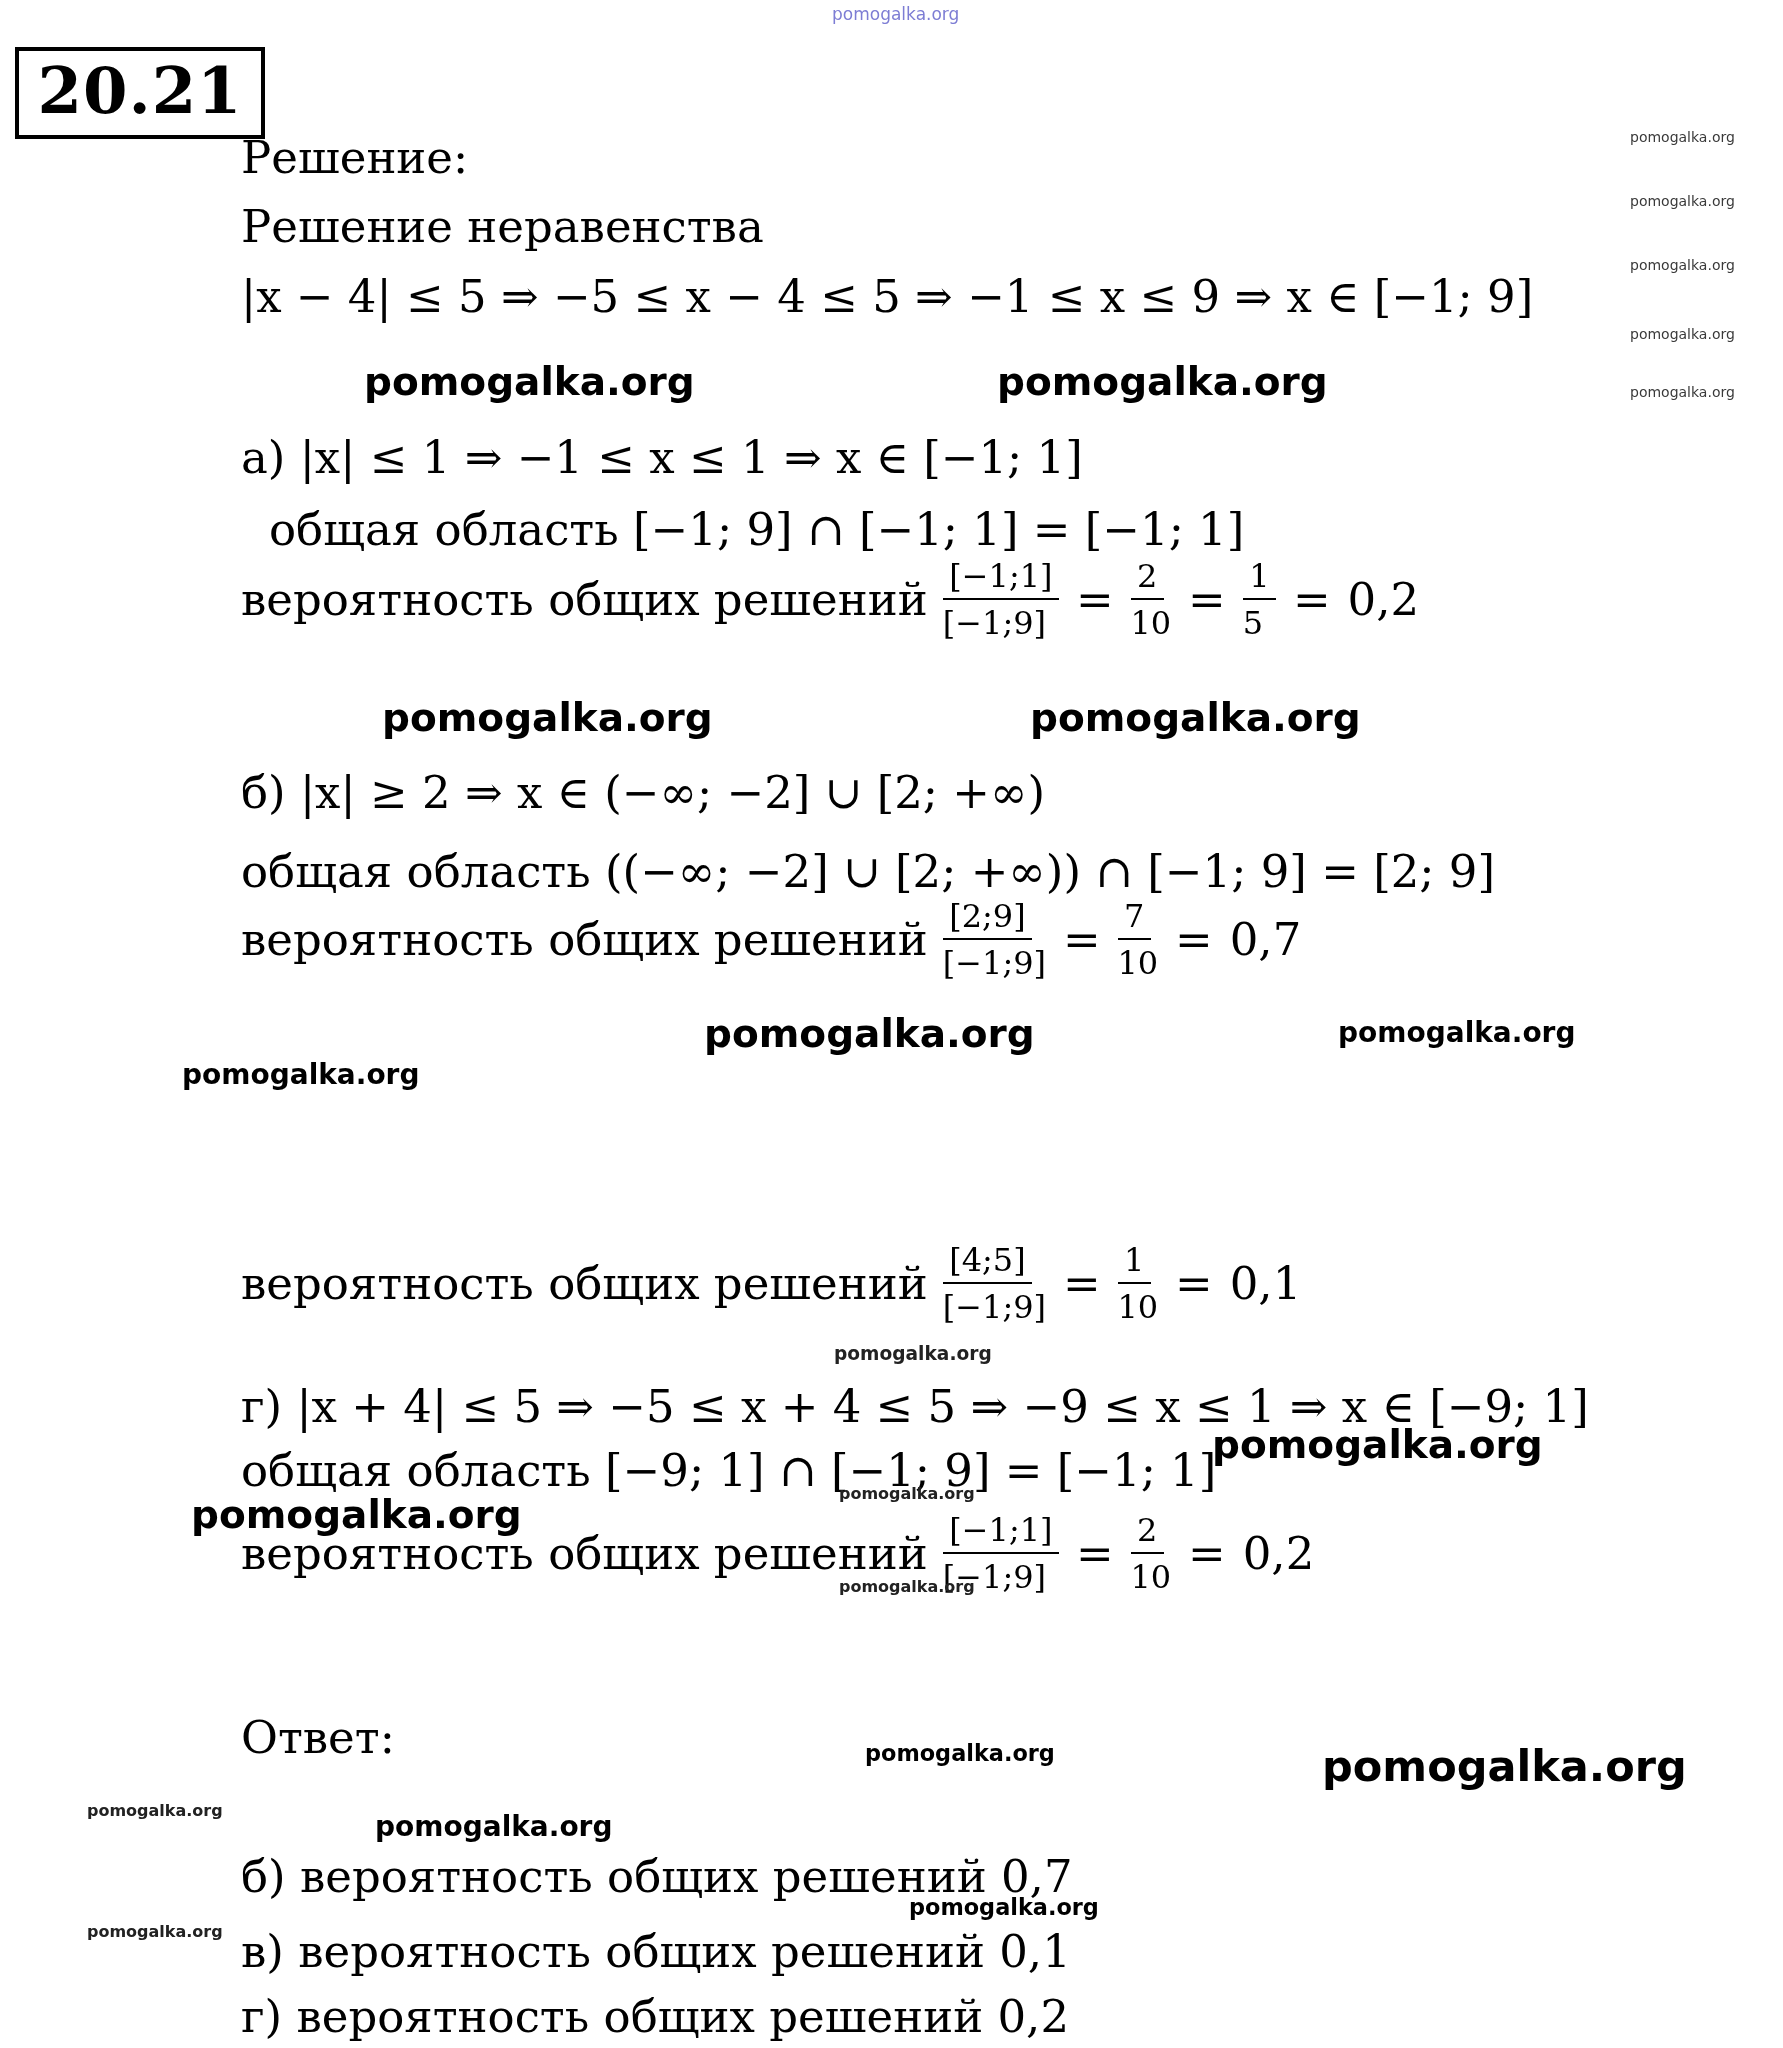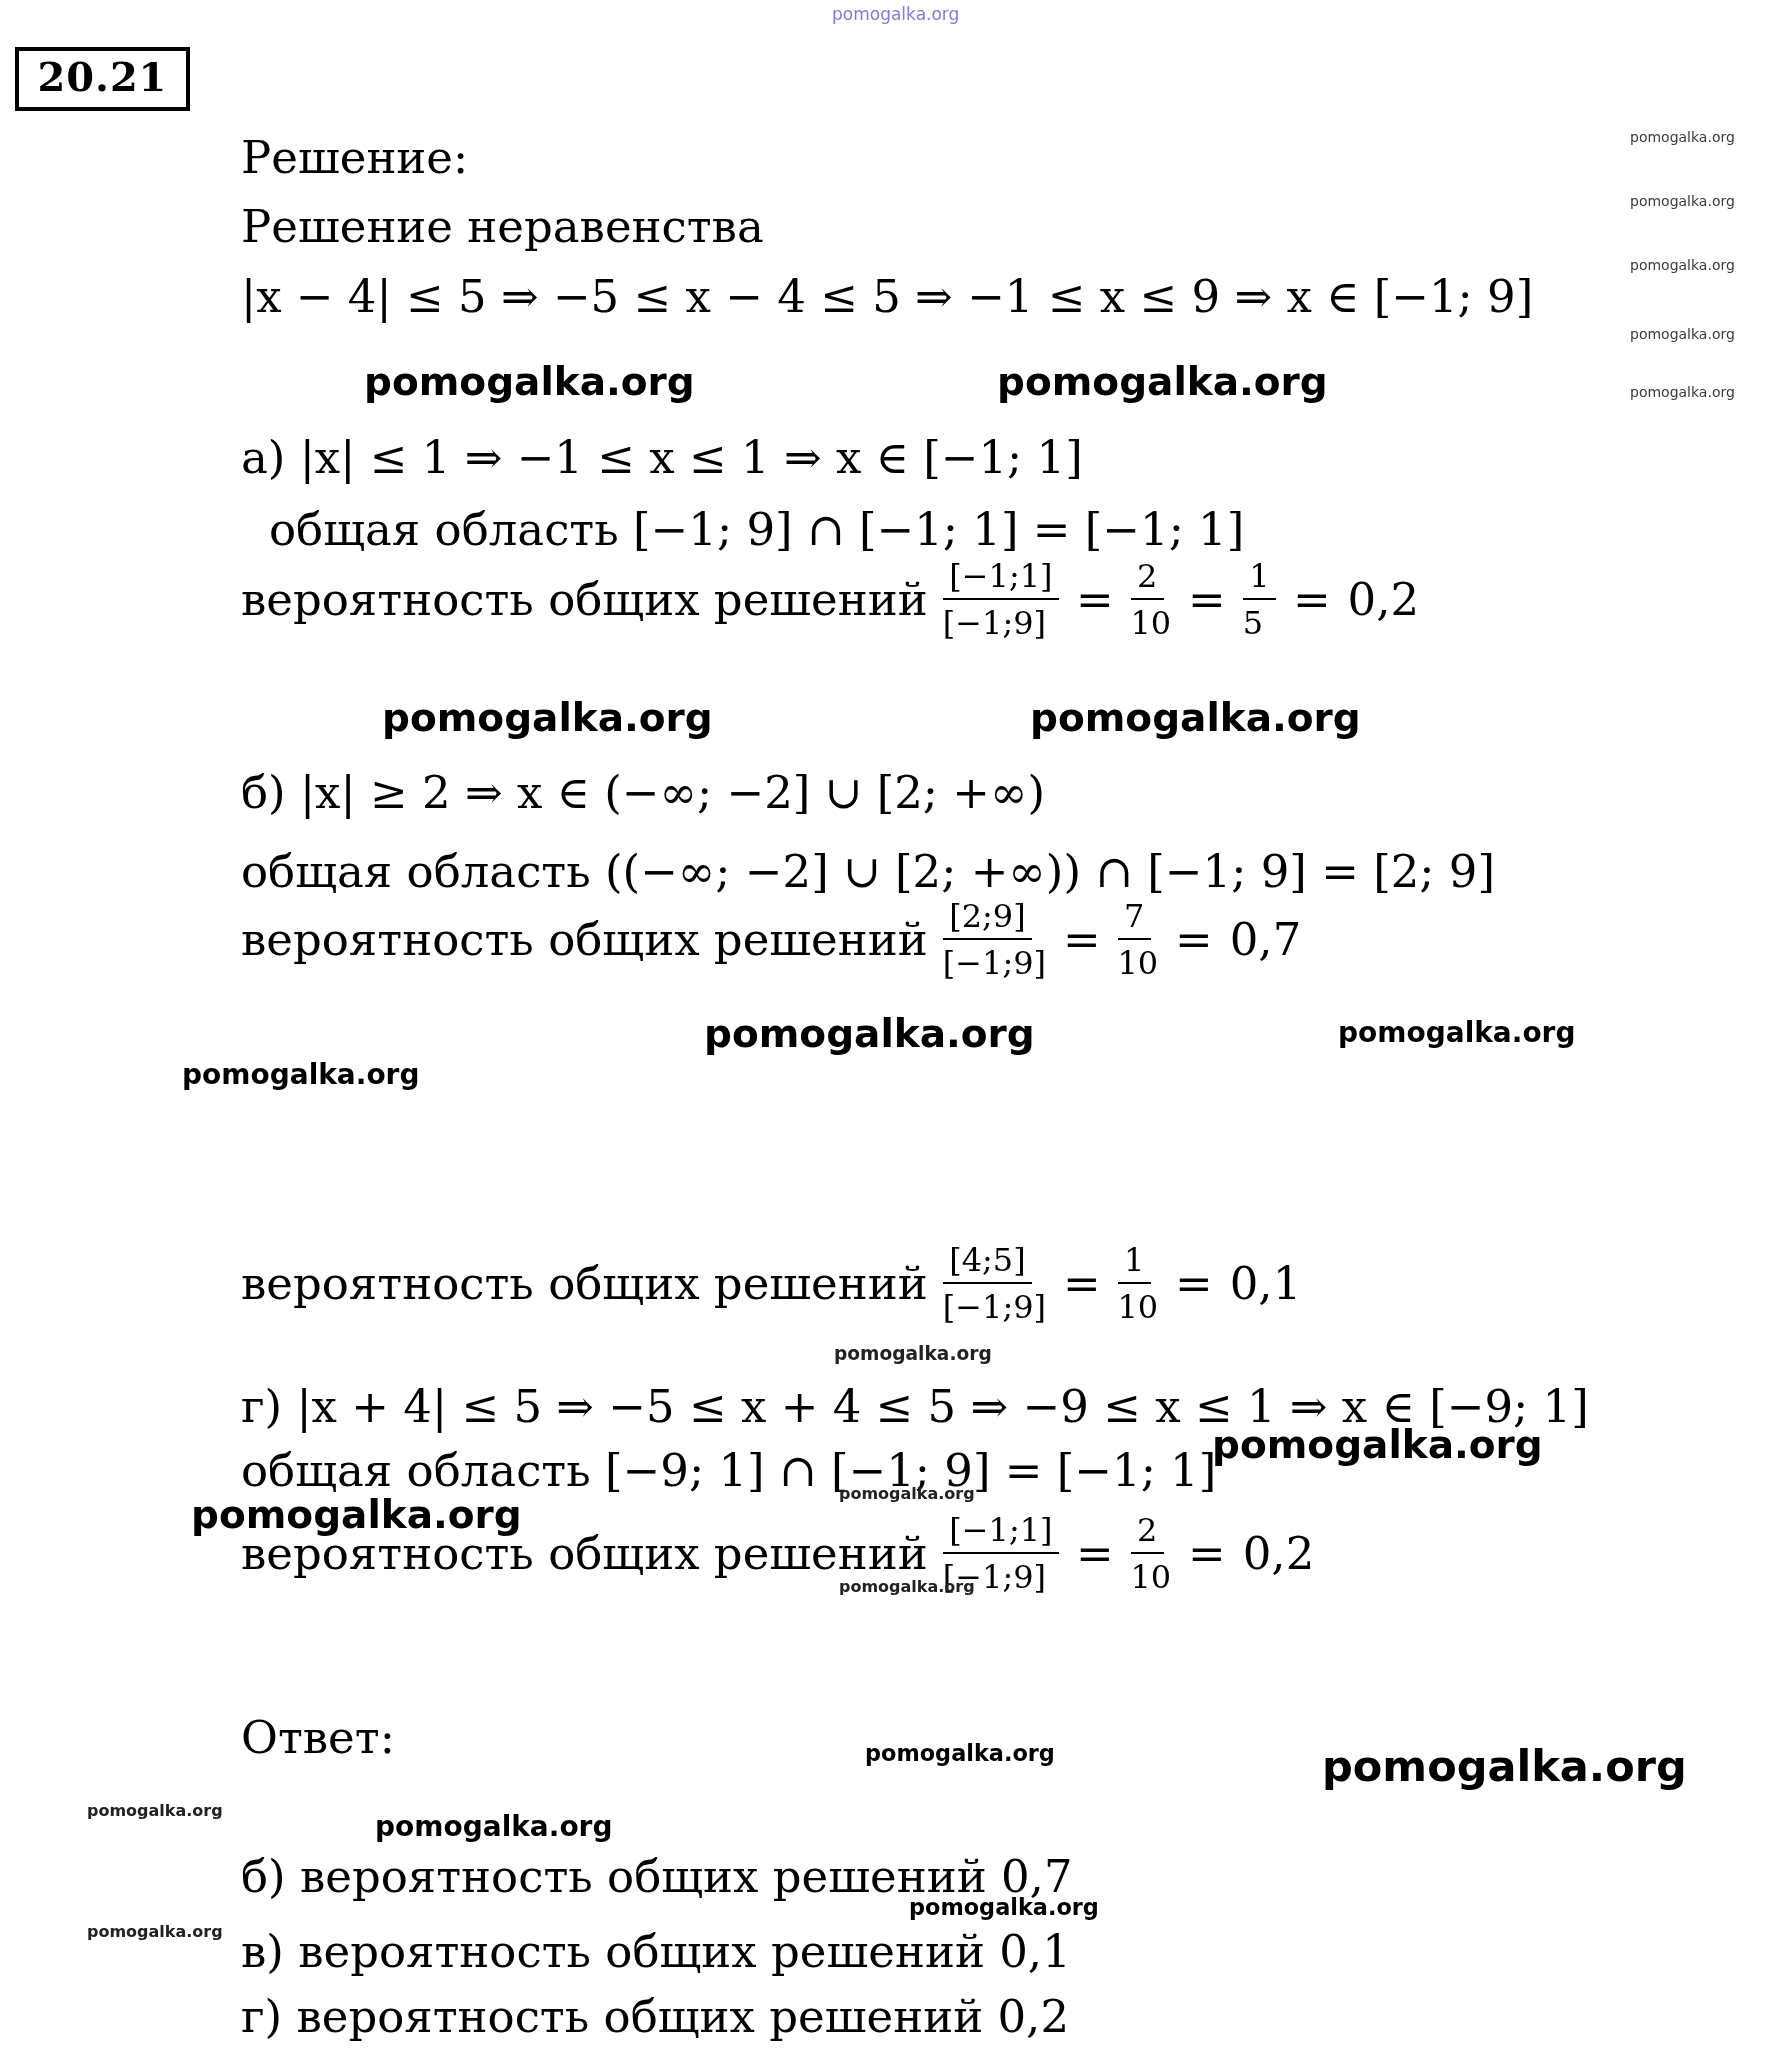--- a/index.html
+++ b/index.html
@@ -8,21 +8,21 @@
     width:1783px;height:2048px;
     background:#fff;
     color:#000;
     font-family:"DejaVu Serif","Liberation Serif",serif;
     overflow:hidden;
   }
   .problem-box{
     position:absolute;left:15px;top:47px;
     border:4.7px solid #000;
     padding:1.9px 18.6px 7.5px 18.6px;
-    font-size:40px;font-weight:bold;
+    font-size:64px;font-weight:bold;
     letter-spacing:0.9px;
   }
   .line{
     position:absolute;left:241px;
     font-size:45px;
     white-space:nowrap;
   }
   .prob{display:flex;align-items:center;gap:15px;}
   .frac{
     display:inline-flex;flex-direction:column;align-items:flex-start;

